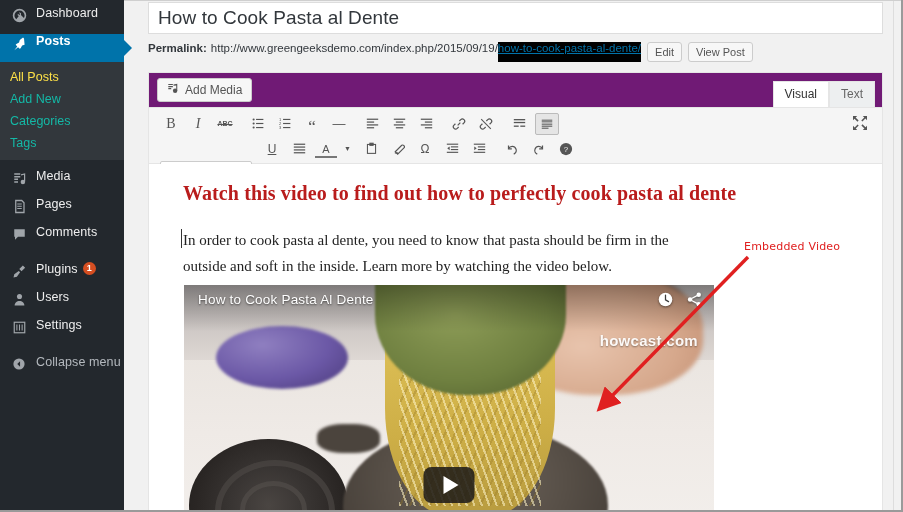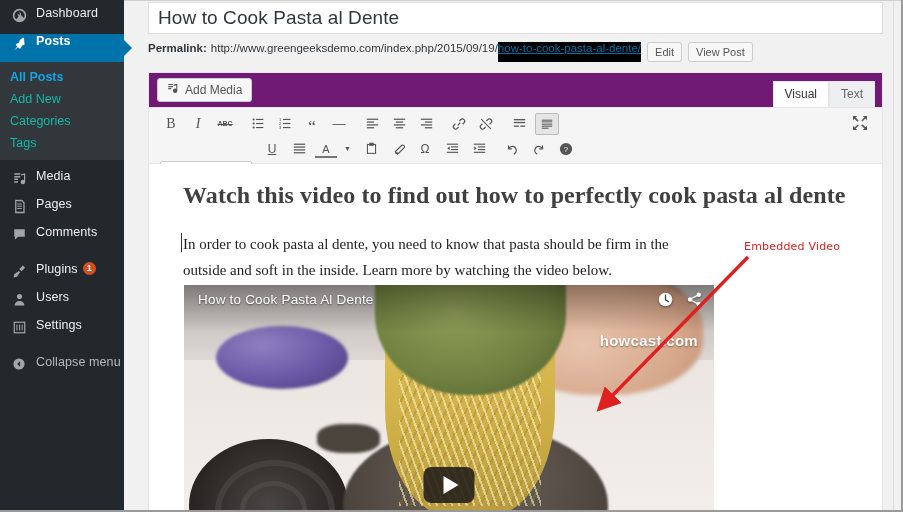--- a/index.html
+++ b/index.html
@@ -31,21 +31,21 @@
   .menu-item.current:after{
     content:"";position:absolute;right:-8px;top:50%;margin-top:-8px;
     width:0;height:0;border-top:8px solid transparent;border-bottom:8px solid transparent;
     border-left:8px solid #0073aa;
   }
   .menu-sep{height:9px;}
   .submenu{background:#32373c;padding:4px 0 6px 0;}
   .sub-item{
     font-size:12.5px;color:#14b8a6;padding:3px 0 3px 10px;line-height:16px;
   }
-  .sub-item.current{color:#0ea5e9;font-weight:700;}
+  .sub-item.current{color:#fde047;font-weight:400;}
   .badge{
     display:inline-block;min-width:13px;height:13px;line-height:13px;
     background:#d54e21;color:#fff;border-radius:10px;font-size:9px;
     text-align:center;padding:0 3px;margin-left:5px;font-weight:600;
     box-sizing:border-box;vertical-align:1px;
   }
   .collapse{color:#b4b9be;font-size:12.5px;}
 
   
   .wrap{
@@ -111,22 +111,22 @@
   .selectbox .car{font-size:7px;color:#777;}
   .fullscreen{
     position:absolute;right:12px;top:5px;width:20px;height:20px;color:#555;
   }
 
   .content{
     padding:18px 0 0 0;background:#fff;height:408px;box-sizing:border-box;
     position:relative;overflow:hidden;
   }
   .ch2{
-    font-family:"Liberation Serif", serif;font-weight:700;font-size:24px;
-    color:#404040;margin:0 0 22px 34px;letter-spacing:.1px;
+    font-family:"Liberation Serif", serif;font-weight:700;font-size:20px;
+    color:#b91c1c;margin:0 0 22px 34px;letter-spacing:.1px;
   }
   .cp{
     font-family:"Liberation Serif", serif;font-size:15px;color:#222;
     margin:0 0 16px 34px;line-height:26px;width:530px;position:relative;
   }
   .caret{
     position:absolute;left:-2px;top:2px;width:1px;height:19px;background:#333;
   }
 
   

